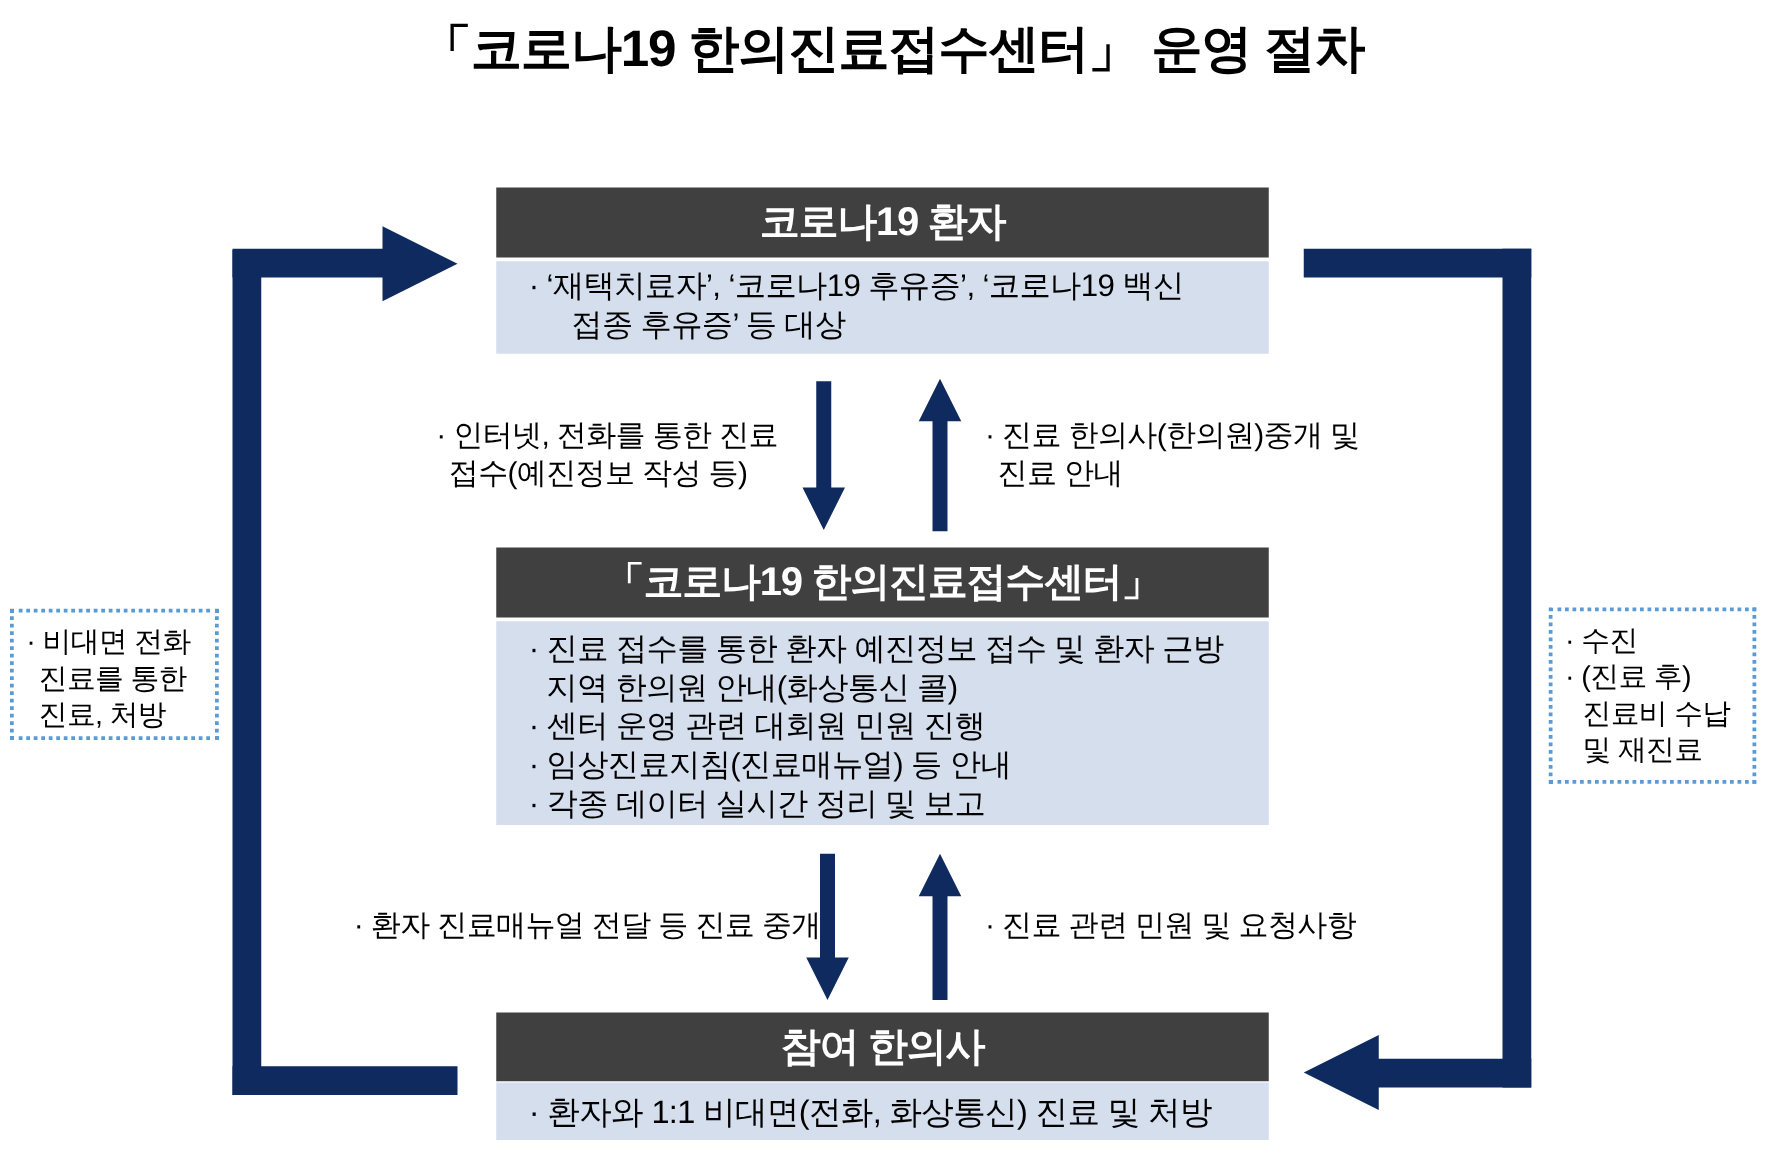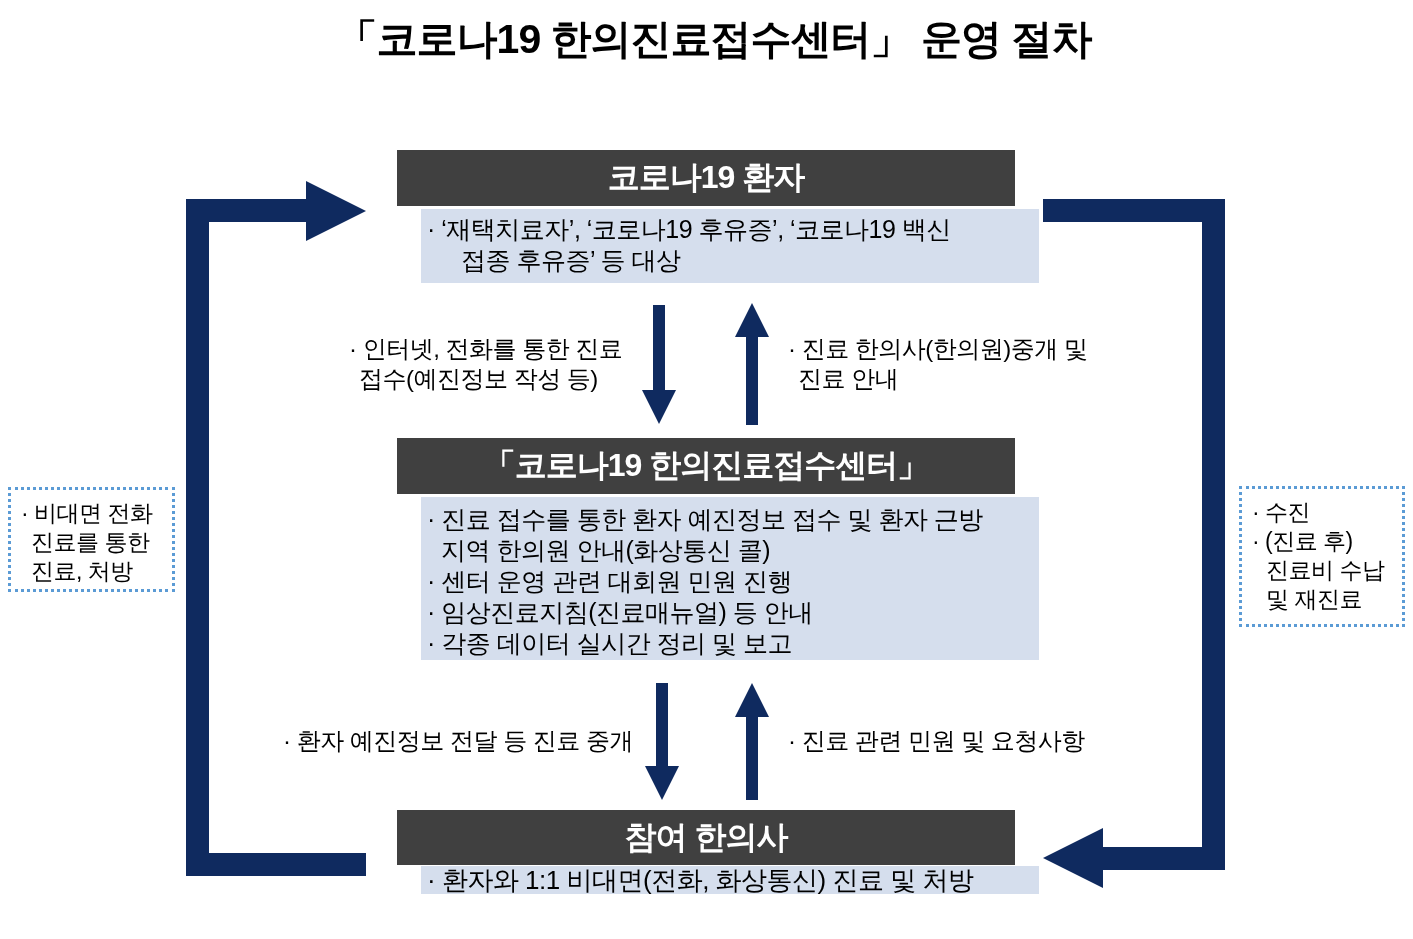--- a/index.html
+++ b/index.html
@@ -10,21 +10,21 @@
   .abs{position:absolute;}
   
   .title{left:15px;right:0;top:12px;text-align:center;font-size:41px;font-weight:800;letter-spacing:-1px;}
   
   .hdr{
     left:397px;width:618px;background:#404040;color:#fff;font-weight:700;
     display:flex;align-items:center;justify-content:center;font-size:32px;letter-spacing:-1px;
   }
   .bodybox{
     left:397px;width:618px;background:#D5DEED;color:#000;font-size:25px;letter-spacing:-0.5px;
-    box-sizing:border-box;padding:5px 10px 0 6px;line-height:31px;margin-left:24px;
+    box-sizing:border-box;padding:5px 10px 0 26px;line-height:31px;
   }
   .bodybox .line{white-space:nowrap;}
   .ind34{padding-left:34px;}
   .ind14{padding-left:14px;}
   .ind10{padding-left:10px;}
   
   .flabel{font-size:24px;letter-spacing:-0.5px;line-height:30px;white-space:nowrap;}
   
   .sarrow{position:absolute;width:34px;}
   .sarrow .shaft{position:absolute;left:11px;width:12px;background:#0F2A5F;}
@@ -76,37 +76,37 @@
   <div class="abs hdr" style="top:438px;height:56px;">「코로나19 한의진료접수센터」</div>
   <div class="abs bodybox" style="top:497px;height:163px;padding-top:7px;">
     <div class="line">· 진료 접수를 통한 환자 예진정보 접수 및 환자 근방</div>
     <div class="line ind14">지역 한의원 안내(화상통신 콜)</div>
     <div class="line">· 센터 운영 관련 대회원 민원 진행</div>
     <div class="line">· 임상진료지침(진료매뉴얼) 등 안내</div>
     <div class="line">· 각종 데이터 실시간 정리 및 보고</div>
   </div>
 
   <div class="abs flabel" style="left:283px;top:726px;">
-    <div>· 환자 예진정보 전달 등 진료 중개</div>
+    <div>· 환자 진료매뉴얼 전달 등 진료 중개</div>
   </div>
   <div class="abs flabel" style="left:788px;top:726px;">
     <div>· 진료 관련 민원 및 요청사항</div>
   </div>
 
   <div class="sarrow" style="left:645px;top:683px;height:117px;">
     <div class="shaft" style="top:0;height:85px;"></div>
     <div class="tri tri-down" style="top:83px;"></div>
   </div>
   <div class="sarrow" style="left:735px;top:683px;height:117px;">
     <div class="tri tri-up" style="top:0;"></div>
     <div class="shaft" style="top:32px;height:85px;"></div>
   </div>
 
   <div class="abs hdr" style="top:810px;height:55px;">참여 한의사</div>
-  <div class="abs bodybox" style="top:866px;height:28px;padding-top:0;display:flex;align-items:center;font-size:26px;">
+  <div class="abs bodybox" style="top:866px;height:46px;padding-top:0;display:flex;align-items:center;font-size:26px;">
     <div class="line">· 환자와 1:1 비대면(전화, 화상통신) 진료 및 처방</div>
   </div>
 
   <div class="seg" style="left:186px;top:200px;width:23px;height:676px;"></div>
   <div class="seg" style="left:186px;top:199px;width:122px;height:23px;"></div>
   <div class="bigtri bigtri-right" style="left:306px;top:181px;"></div>
   <div class="seg" style="left:186px;top:853px;width:180px;height:23px;"></div>
 
   <div class="seg" style="left:1043px;top:199px;width:182px;height:23px;"></div>
   <div class="seg" style="left:1202px;top:199px;width:23px;height:671px;"></div>

